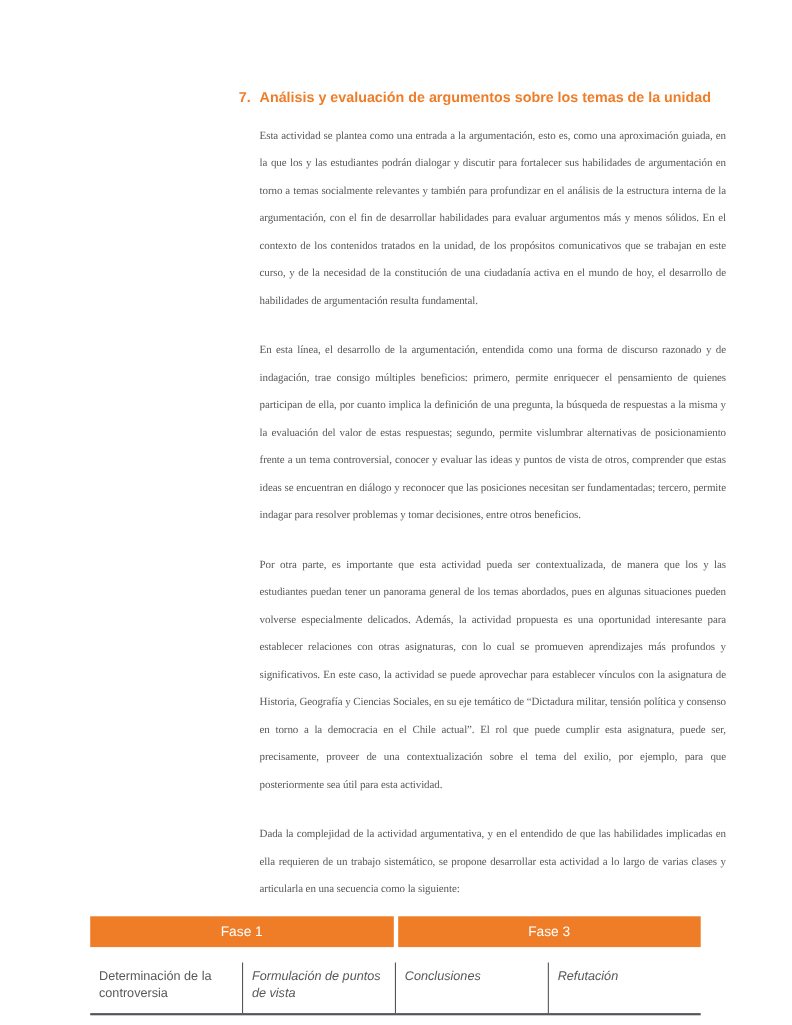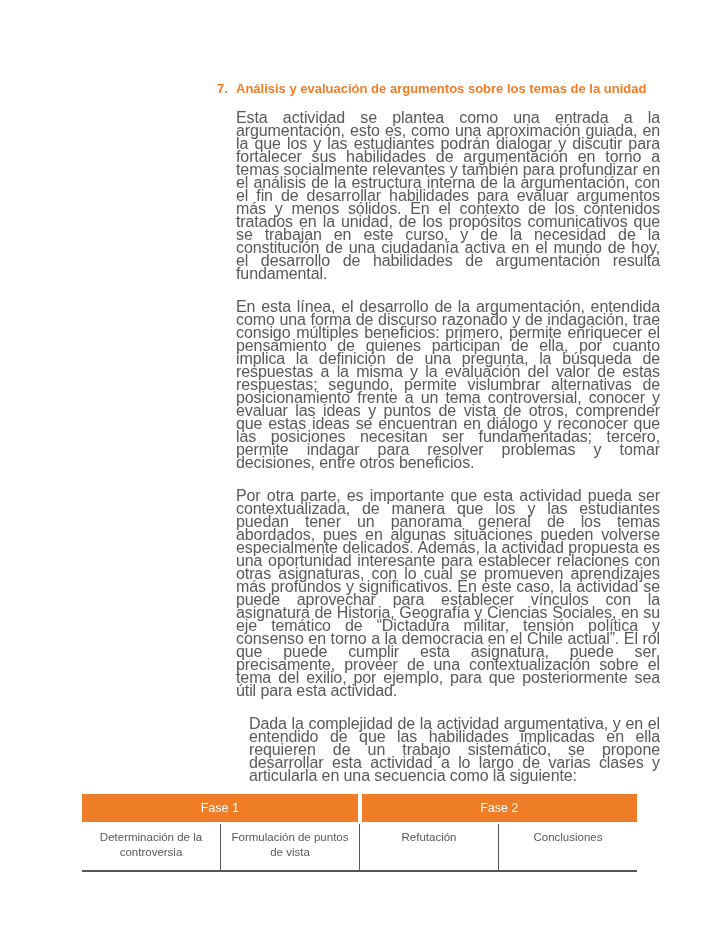--- a/index.html
+++ b/index.html
@@ -29,31 +29,31 @@
     font-size: 13px;
     line-height: 15px;
   }
   .heading-num {
     flex: none;
     width: 19px;
   }
   .text-block {
     margin: 15px 60px 0 236px;
     color: var(--body-text, #58585B);
-    font-size: 16px;
-    line-height: 13px;
+    font-size: 10px;
+    line-height: 25px;
     text-align: justify;
     letter-spacing: -0.1px;
+    font-family: Liberation Serif, serif;
   }
   .text-block p {
     margin: 0 0 20px 0;
   }
   .text-block p:last-child {
     margin-bottom: 0;
-    margin-left: 13px;
   }
   .phase-table {
     margin: 12px 83px 0 82px;
   }
   .phase-thead {
     display: flex;
     gap: 4px;
     align-items: flex-end;
   }
   .phase-th {
@@ -65,29 +65,30 @@
     height: 28px;
     line-height: 28px;
   }
   .phase-tbody {
     display: flex;
     margin-top: 2px;
     border-bottom: 2px solid var(--table-border, #55555A);
   }
   .phase-td {
     flex: 1 1 0;
-    text-align: center;
     color: var(--body-text, #58585B);
     font-size: 11.5px;
     line-height: 15px;
     padding: 6px 8px 10px 8px;
     min-height: 34px;
+    margin-top: 12px;
   }
   .phase-td + .phase-td {
     border-left: 1px solid var(--table-border, #55555A);
+    font-style: italic;
   }
 </style>
 </head>
 <body>
 
 <div class="page">
 
   <div class="heading">
     <span class="heading-num">7.</span>
     <span class="heading-title">Análisis y evaluación de argumentos sobre los temas de la unidad</span>
@@ -96,23 +97,23 @@
   <div class="text-block">
     <p>Esta actividad se plantea como una entrada a la argumentación, esto es, como una aproximación guiada, en la que los y las estudiantes podrán dialogar y discutir para fortalecer sus habilidades de argumentación en torno a temas socialmente relevantes y también para profundizar en el análisis de la estructura interna de la argumentación, con el fin de desarrollar habilidades para evaluar argumentos más y menos sólidos. En el contexto de los contenidos tratados en la unidad, de los propósitos comunicativos que se trabajan en este curso, y de la necesidad de la constitución de una ciudadanía activa en el mundo de hoy, el desarrollo de habilidades de argumentación resulta fundamental.</p>
     <p>En esta línea, el desarrollo de la argumentación, entendida como una forma de discurso razonado y de indagación, trae consigo múltiples beneficios: primero, permite enriquecer el pensamiento de quienes participan de ella, por cuanto implica la definición de una pregunta, la búsqueda de respuestas a la misma y la evaluación del valor de estas respuestas; segundo, permite vislumbrar alternativas de posicionamiento frente a un tema controversial, conocer y evaluar las ideas y puntos de vista de otros, comprender que estas ideas se encuentran en diálogo y reconocer que las posiciones necesitan ser fundamentadas; tercero, permite indagar para resolver problemas y tomar decisiones, entre otros beneficios.</p>
     <p>Por otra parte, es importante que esta actividad pueda ser contextualizada, de manera que los y las estudiantes puedan tener un panorama general de los temas abordados, pues en algunas situaciones pueden volverse especialmente delicados. Además, la actividad propuesta es una oportunidad interesante para establecer relaciones con otras asignaturas, con lo cual se promueven aprendizajes más profundos y significativos. En este caso, la actividad se puede aprovechar para establecer vínculos con la asignatura de Historia, Geografía y Ciencias Sociales, en su eje temático de “Dictadura militar, tensión política y consenso en torno a la democracia en el Chile actual”. El rol que puede cumplir esta asignatura, puede ser, precisamente, proveer de una contextualización sobre el tema del exilio, por ejemplo, para que posteriormente sea útil para esta actividad.</p>
     <p>Dada la complejidad de la actividad argumentativa, y en el entendido de que las habilidades implicadas en ella requieren de un trabajo sistemático, se propone desarrollar esta actividad a lo largo de varias clases y articularla en una secuencia como la siguiente:</p>
   </div>
 
   <div class="phase-table">
     <div class="phase-thead">
       <div class="phase-th">Fase 1</div>
-      <div class="phase-th">Fase 2</div>
+      <div class="phase-th">Fase 3</div>
     </div>
     <div class="phase-tbody">
       <div class="phase-td">Determinación de la controversia</div>
       <div class="phase-td">Formulación de puntos de vista</div>
+      <div class="phase-td">Conclusiones</div>
       <div class="phase-td">Refutación</div>
-      <div class="phase-td">Conclusiones</div>
     </div>
   </div>
 
 </div>
 
 </body></html>

